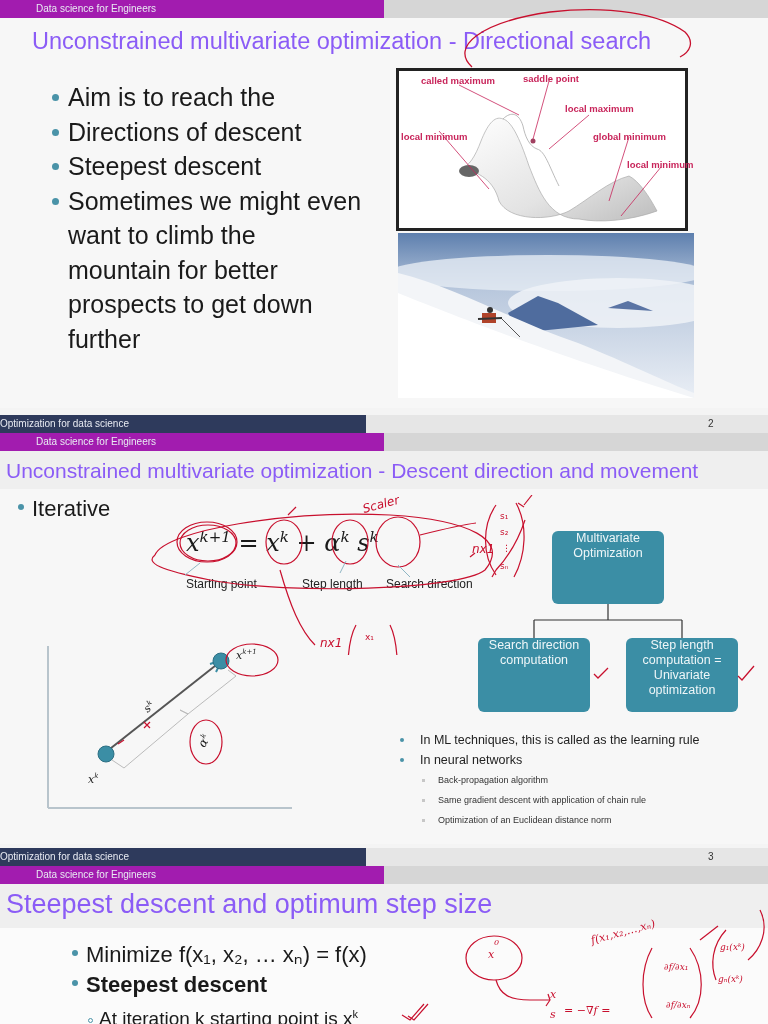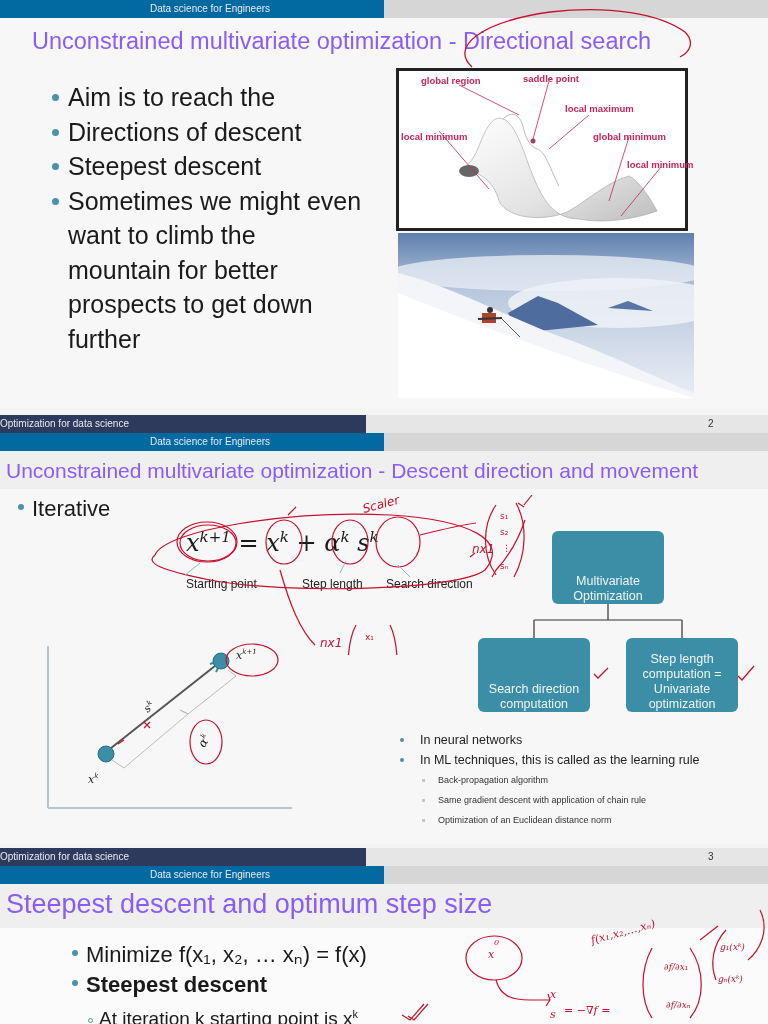--- a/index.html
+++ b/index.html
@@ -1,31 +1,31 @@
 <!DOCTYPE html>
 <html><head>
 <meta charset="utf-8">
 <style>
   * { box-sizing: border-box; margin: 0; padding: 0; }
   html, body { width: 768px; height: 1024px; overflow: hidden; background: #f4f4f4; }
   body { font-family: "Liberation Sans", sans-serif; color: #1a1a1a; position: relative; }
   .abs { position: absolute; }
-  .hdr-band { position: absolute; left: 0; height: 18px; background: #0369a1; color: #e8ebf2; font-size: 10px; padding-left: 36px; line-height: 18px; text-align: center; }
+  .hdr-band { position: absolute; left: 0; height: 18px; background: #a21caf; color: #e8ebf2; font-size: 10px; padding-left: 36px; line-height: 18px; }
   .hdr-grey { position: absolute; height: 18px; background: #d6d6d6; }
   .ftr-band { position: absolute; left: 0; height: 18px; background: #2e3a5c; color: #e8ebf2; font-size: 10px; line-height: 18px; text-align: left; }
   .ftr-grey { position: absolute; height: 18px; background: #e6e6e6; font-size: 10px; color: #333; line-height: 18px; }
   .slide-title { position: absolute; left: 6px; color: #8b5cf6; white-space: nowrap; }
   .bullet-dot { display: inline-block; width: 7px; height: 7px; border-radius: 50%; background: #4a93a8; margin-right: 8px; vertical-align: middle; position: relative; top: -3px; }
   .s1-list { position: absolute; left: 50px; top: 80px; width: 340px; font-size: 25px; line-height: 34.5px; color: #1a1a1a; }
   .s1-list .item { position: relative; padding-left: 18px; }
   .s1-list .item .bullet-dot { position: absolute; left: 2px; top: 14px; }
   .figure-box { position: absolute; left: 396px; top: 68px; width: 292px; height: 163px; border: 3px solid #222; background: #fff; }
   .fig-label { position: absolute; color: #c8245a; font-size: 9.5px; font-weight: bold; white-space: nowrap; }
   .photo { position: absolute; left: 398px; top: 233px; width: 296px; height: 165px; overflow: hidden; }
-  .teal-box { position: absolute; background: #3b8ea5; color: #eef6f8; border-radius: 6px; text-align: center; font-size: 12.5px; line-height: 15px; display: flex; align-items: flex-end; justify-content: center; }
+  .teal-box { position: absolute; background: #3b8ea5; color: #eef6f8; border-radius: 6px; text-align: center; font-size: 12.5px; line-height: 15px; display: flex; align-items: flex-start; justify-content: center; }
   .s2-list { position: absolute; left: 400px; top: 730px; width: 368px; }
   .s2-list .l1 { font-size: 12.5px; color: #222; position: relative; padding-left: 20px; height: 20px; line-height: 20px; }
   .s2-list .l1 .dot { position: absolute; left: 0px; top: 8px; width: 4px; height: 4px; border-radius: 50%; background: #4a93a8; }
   .s2-list .l2 { font-size: 9px; color: #333; position: relative; padding-left: 38px; height: 20px; line-height: 20px; }
   .s2-list .l2 .dot { position: absolute; left: 22px; top: 9px; width: 3px; height: 3px; background: #c7c7c7; }
   .eq-label { position: absolute; font-size: 12px; color: #222; white-space: nowrap; }
   .s3-item { position: absolute; white-space: nowrap; color: #1a1a1a; }
 </style>
 </head>
 <body>
@@ -74,21 +74,21 @@
     <path d="M104 48 C112 40 120 42 124 55 C126 65 130 75 138 78 C146 80 150 95 160 115" fill="none" stroke="#aaa" stroke-width="0.8"></path>
     <ellipse cx="70" cy="100" rx="10" ry="6" fill="#666"></ellipse>
     <circle cx="134" cy="70" r="2.5" fill="#a04060"></circle>
     <line x1="40" y1="60" x2="90" y2="118" stroke="#c8245a" stroke-width="0.8"></line>
     <line x1="60" y1="14" x2="120" y2="44" stroke="#c8245a" stroke-width="0.8"></line>
     <line x1="150" y1="10" x2="134" y2="68" stroke="#c8245a" stroke-width="0.8"></line>
     <line x1="190" y1="44" x2="150" y2="78" stroke="#c8245a" stroke-width="0.8"></line>
     <line x1="230" y1="66" x2="210" y2="130" stroke="#c8245a" stroke-width="0.8"></line>
     <line x1="262" y1="96" x2="222" y2="145" stroke="#c8245a" stroke-width="0.8"></line>
   </svg>
-  <div class="fig-label" style="left:22px;top:4px;">global region</div>
+  <div class="fig-label" style="left:22px;top:4px;">called maximum</div>
   <div class="fig-label" style="left:124px;top:2px;">saddle point</div>
   <div class="fig-label" style="left:166px;top:32px;">local maximum</div>
   <div class="fig-label" style="left:2px;top:60px;">local minimum</div>
   <div class="fig-label" style="left:194px;top:60px;">global minimum</div>
   <div class="fig-label" style="left:228px;top:88px;">local minimum</div>
 </div>
 
 <div class="photo">
   <svg width="296" height="165" viewBox="0 0 296 165">
     <defs>
@@ -230,22 +230,22 @@
       <div>Univariate</div>
       <div>optimization</div>
     </div>
 </div>
 <svg class="abs" style="left:590px;top:660px;" width="170" height="24">
   <path d="M4 14 L8 18 L18 8" fill="none" stroke="#c8102e" stroke-width="1.3"></path>
   <path d="M148 16 L152 20 L164 6" fill="none" stroke="#c8102e" stroke-width="1.3"></path>
 </svg>
 
 <div class="s2-list">
+  <div class="l1"><span class="dot"></span><span>In ML techniques, this is called as the learning rule</span></div>
   <div class="l1"><span class="dot"></span><span>In neural networks</span></div>
-  <div class="l1"><span class="dot"></span><span>In ML techniques, this is called as the learning rule</span></div>
   <div class="l2"><span class="dot"></span><span>Back-propagation algorithm</span></div>
   <div class="l2"><span class="dot"></span><span>Same gradient descent with application of chain rule</span></div>
   <div class="l2"><span class="dot"></span><span>Optimization of an Euclidean distance norm</span></div>
 </div>
 
 <div class="ftr-band" style="top:848px;width:366px;"><span>Optimization for data science</span></div>
 <div class="ftr-grey" style="top:848px;left:366px;width:402px;">
   <span class="abs" style="left:342px;top:0;">3</span>
 </div>
 

